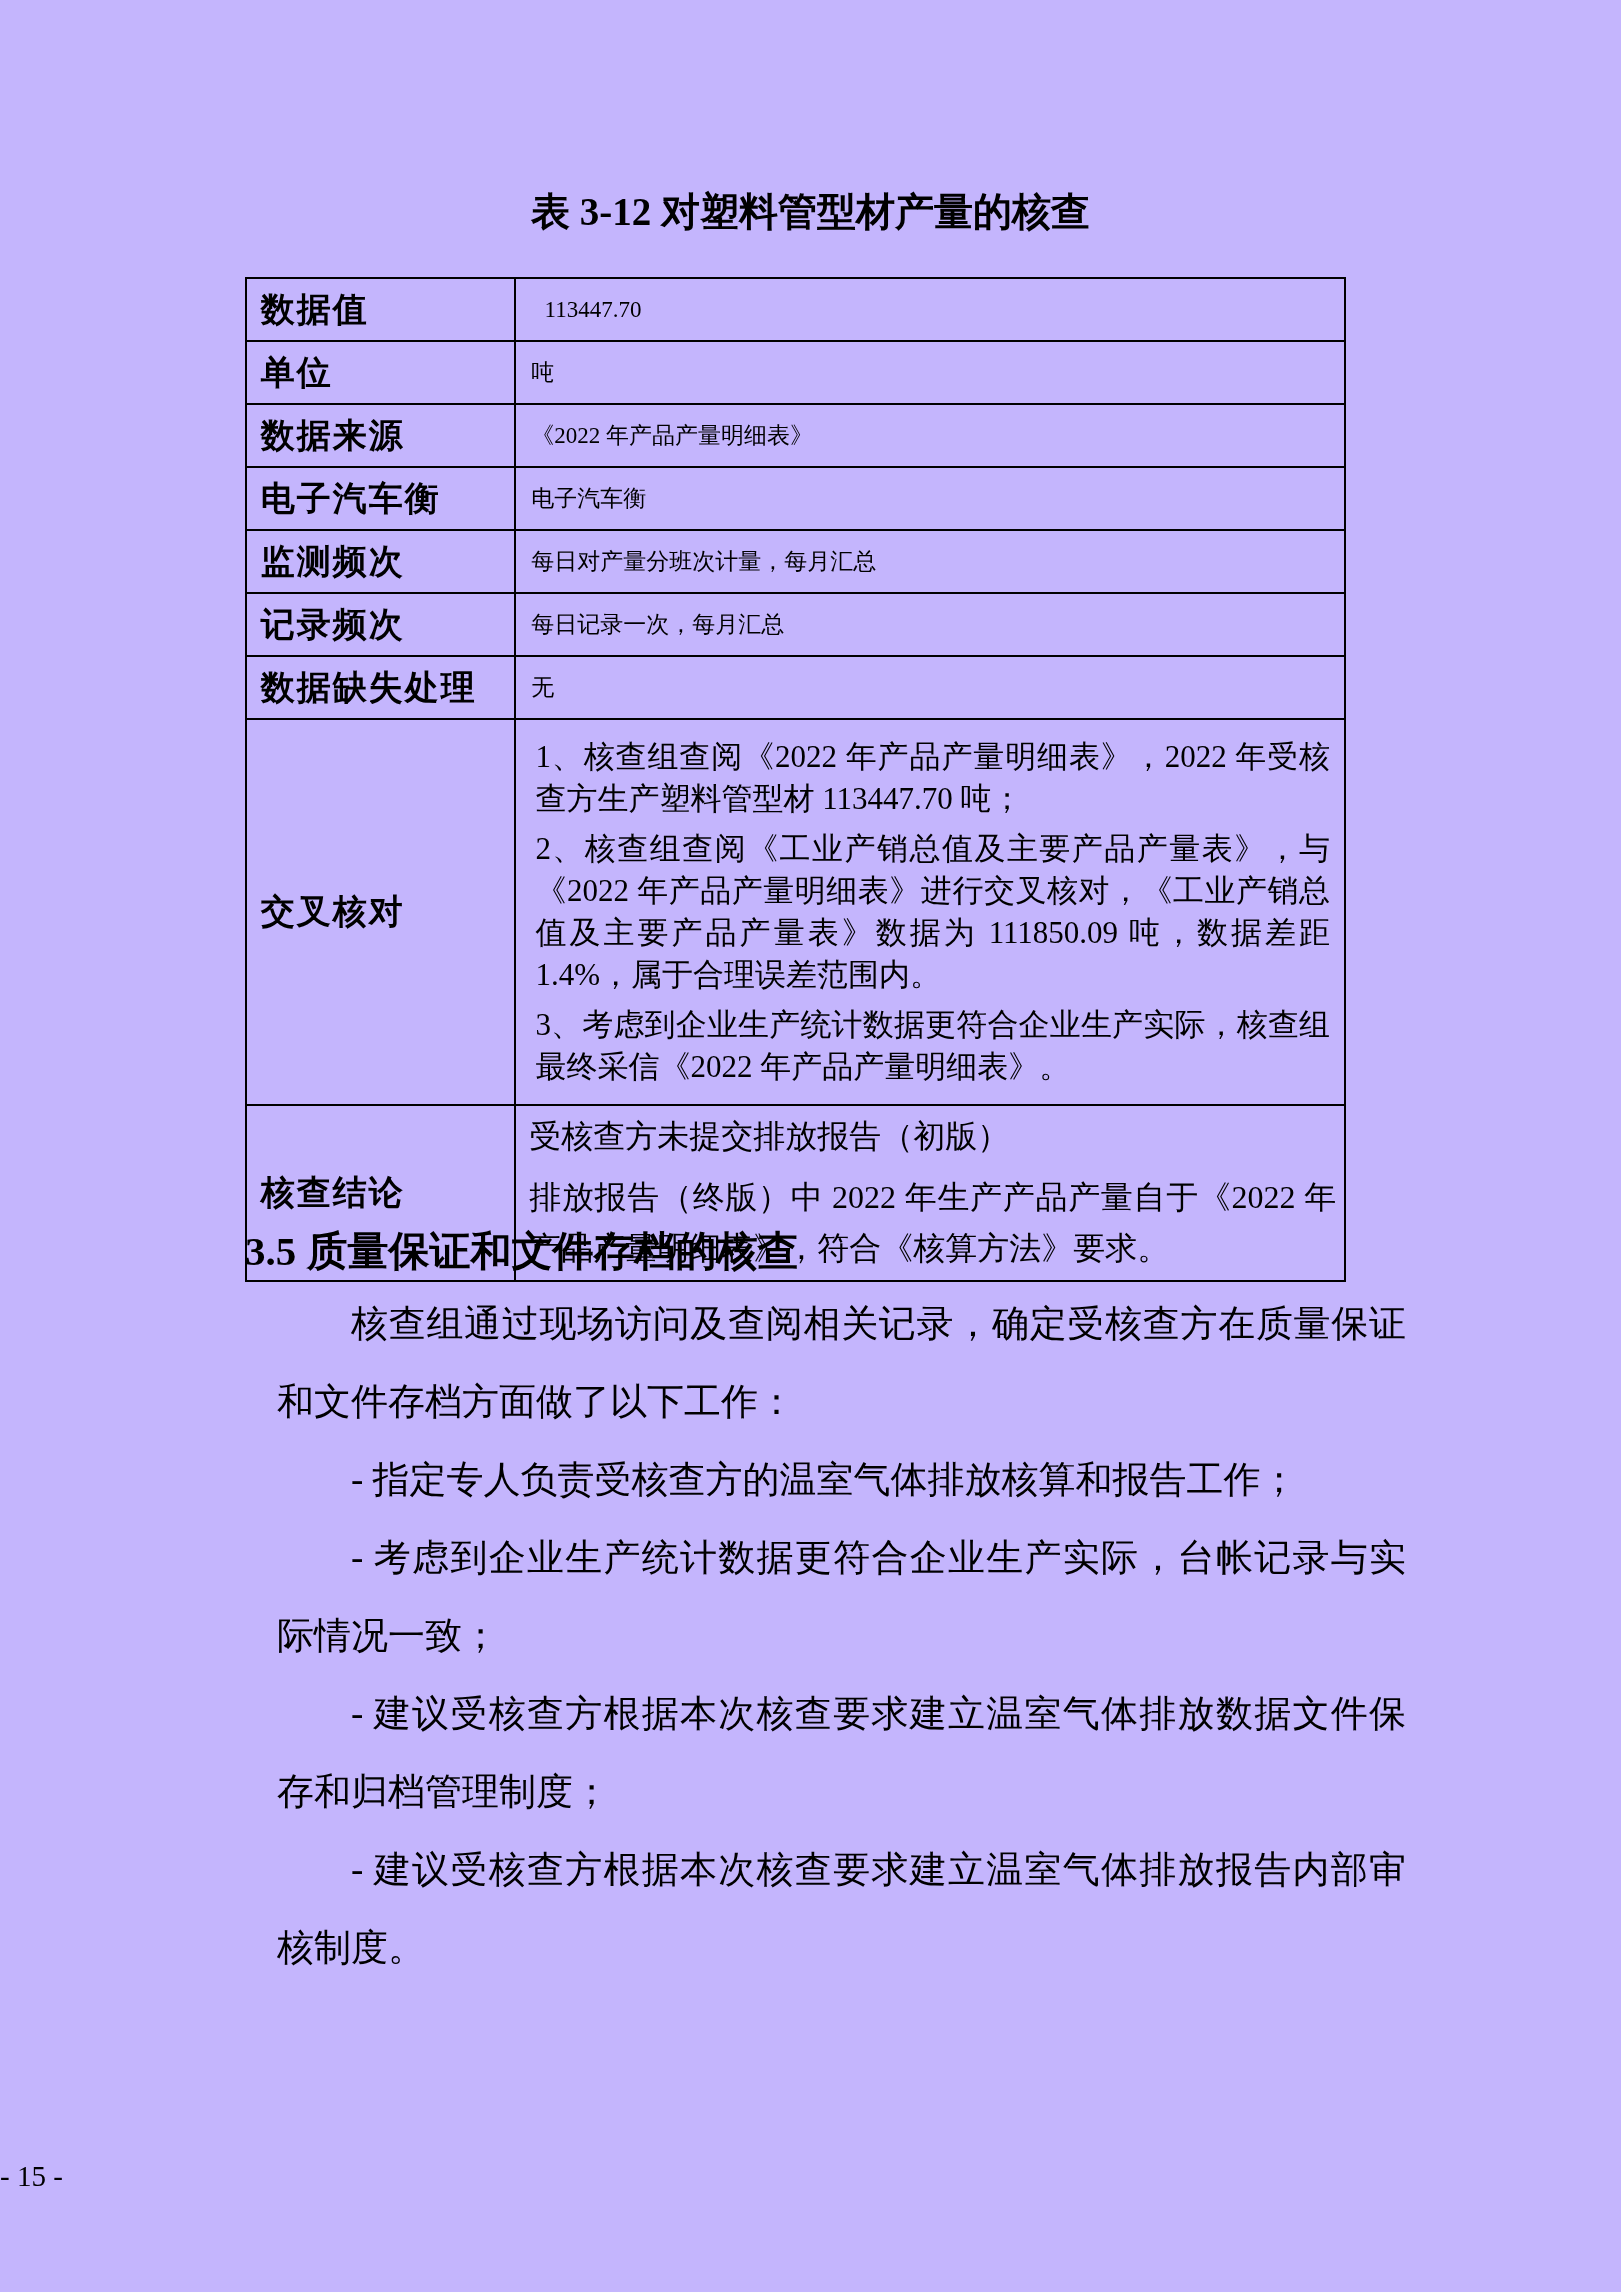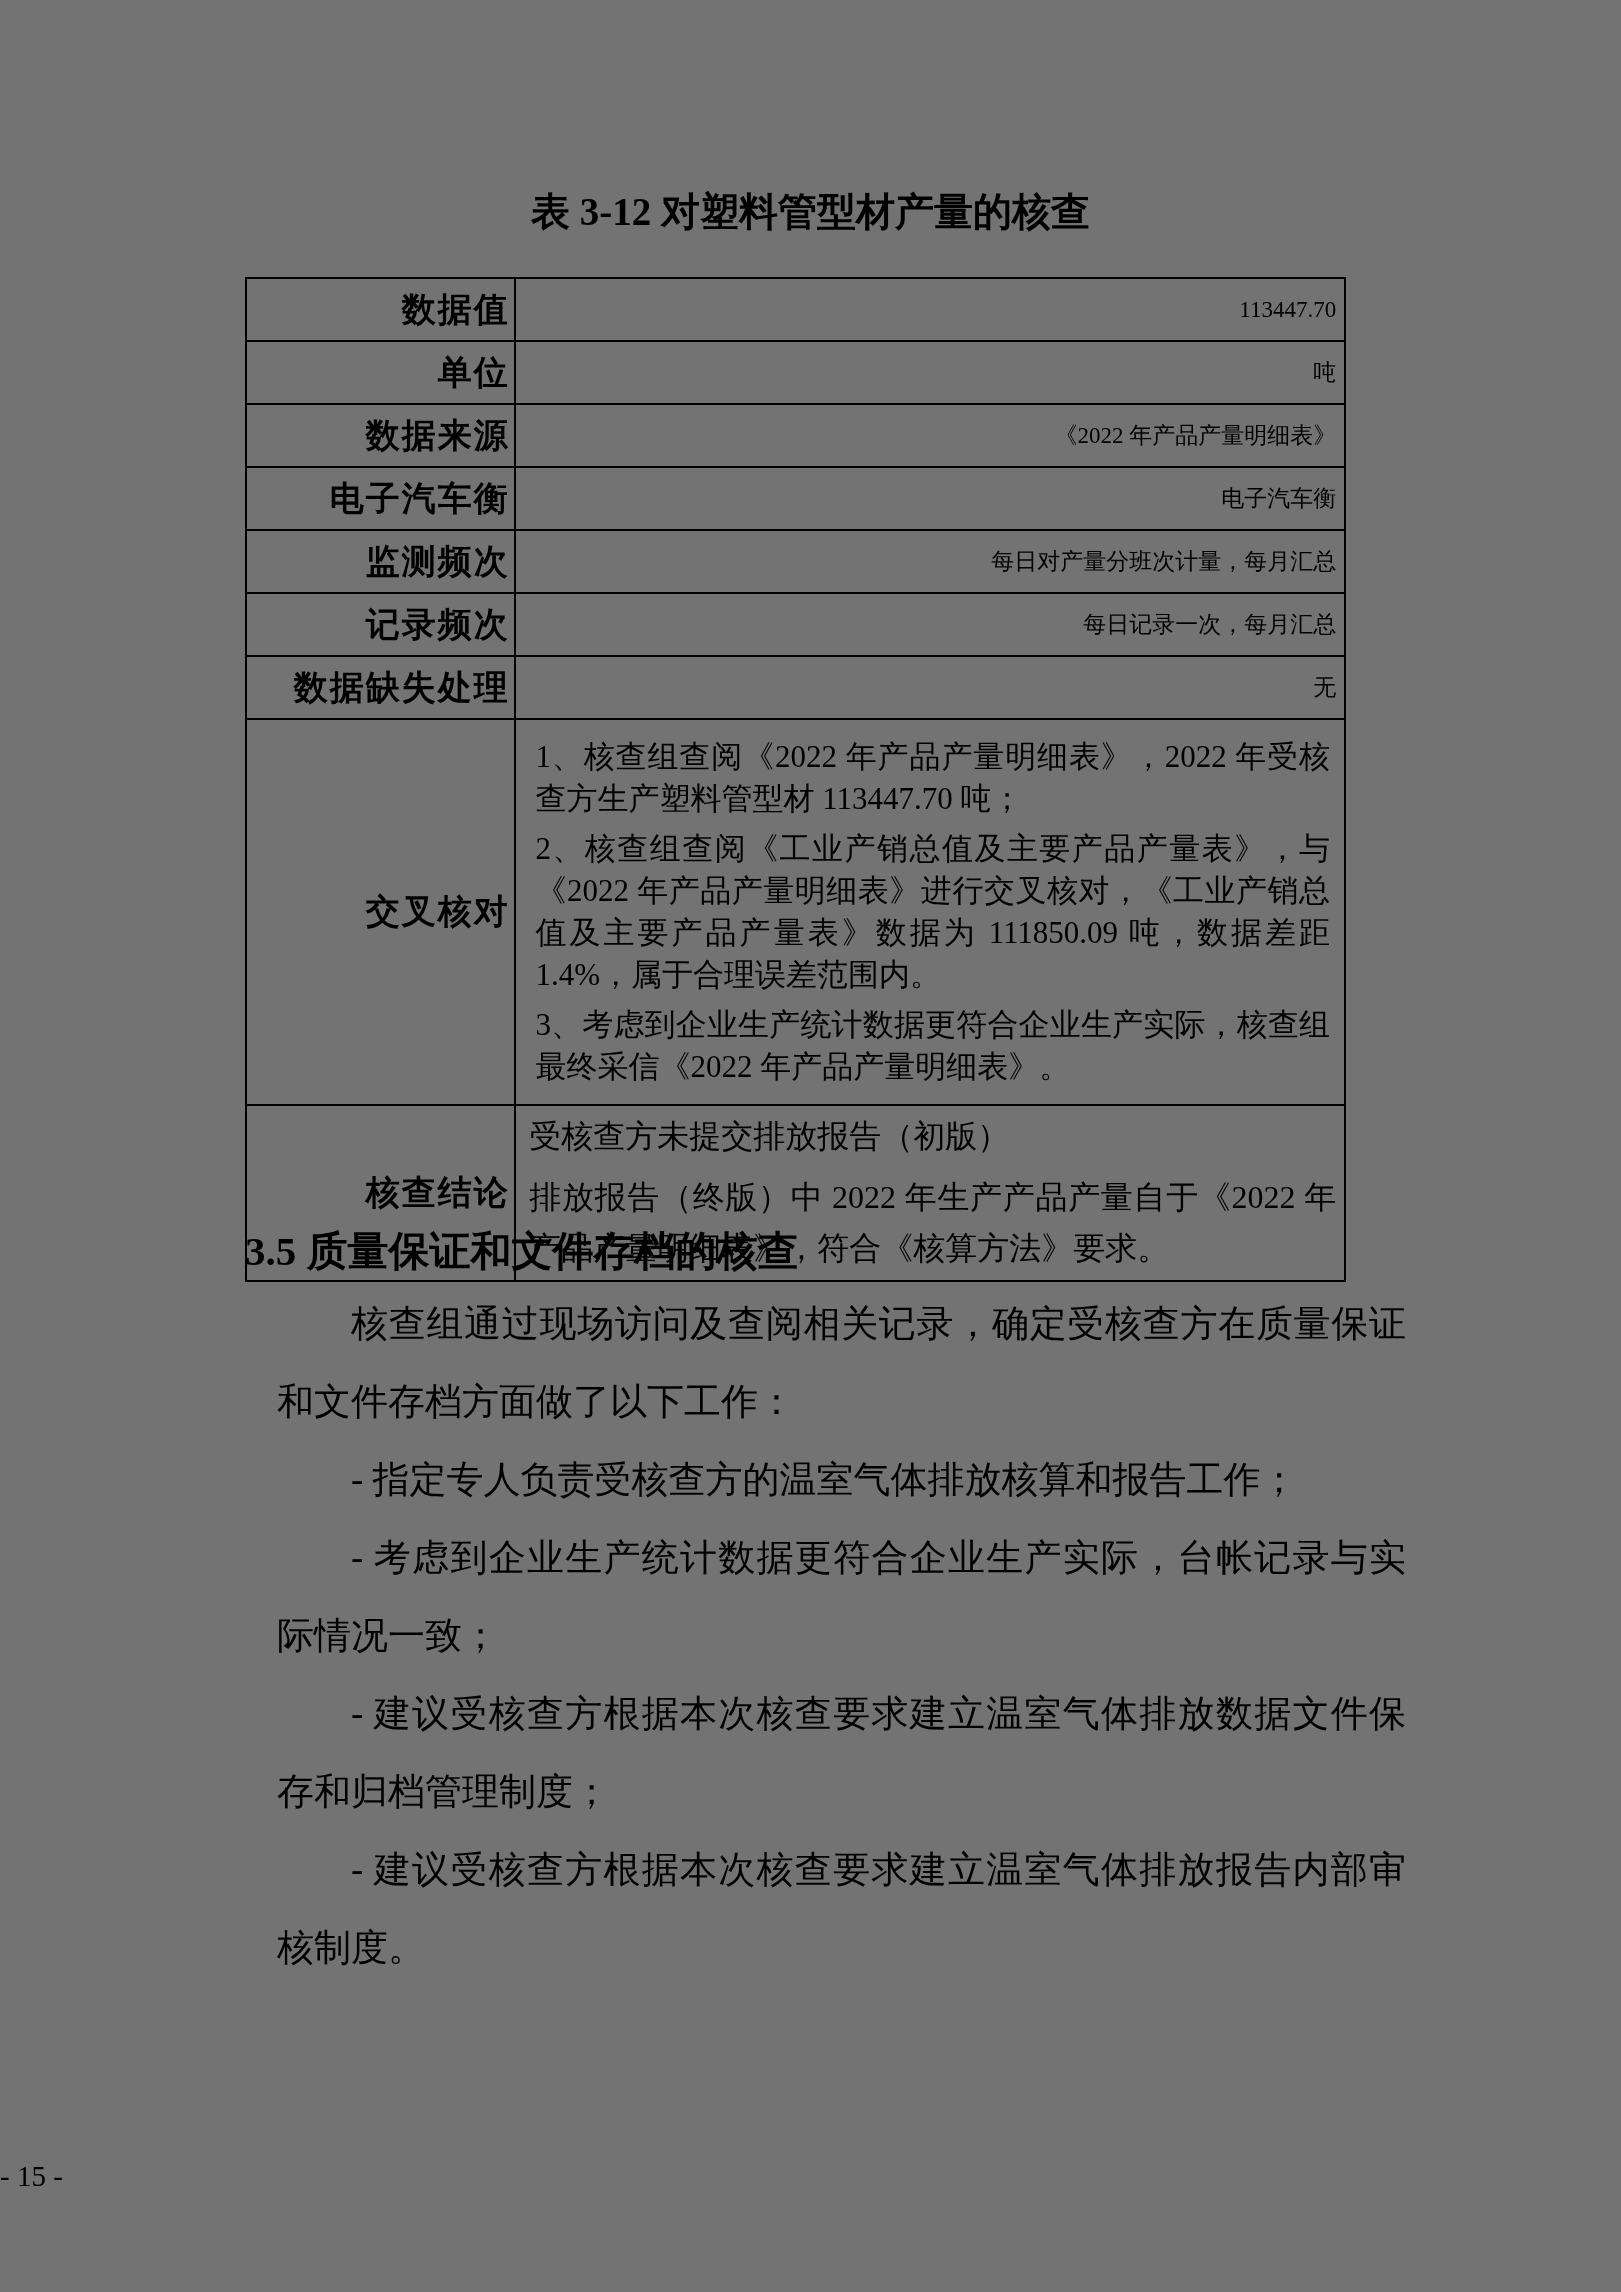--- a/index.html
+++ b/index.html
@@ -1,20 +1,20 @@
 <!DOCTYPE html>
 <html><head>
 <meta charset="utf-8">
 <style>
   html, body { margin: 0; padding: 0; background: #ffffff; }
   .page {
     position: relative;
     width: 1621px;
     height: 2293px;
-    background: #737373;
+    background: #c4b5fd;
     color: #000000;
     font-family: "Liberation Serif", serif;
     overflow: hidden;
   }
 
   
   .doc-title {
     position: absolute;
     top: 189px;
     left: 0;
@@ -31,21 +31,20 @@
     position: absolute;
     left: 245px;
     top: 277px;
     width: 1101px;
     border-collapse: collapse;
     table-layout: fixed;
   }
   .verif-table td {
     border: 2.9px solid #000000;
     vertical-align: middle;
-    text-align: right;
   }
   .verif-table .lbl {
     width: 249px;
     font-family: "Liberation Sans", sans-serif;
     font-weight: bold;
     font-size: 34px;
     letter-spacing: 2px;
     padding: 3.9px 3.9px 3.9px 13.7px;
   }
   .verif-table .val {

